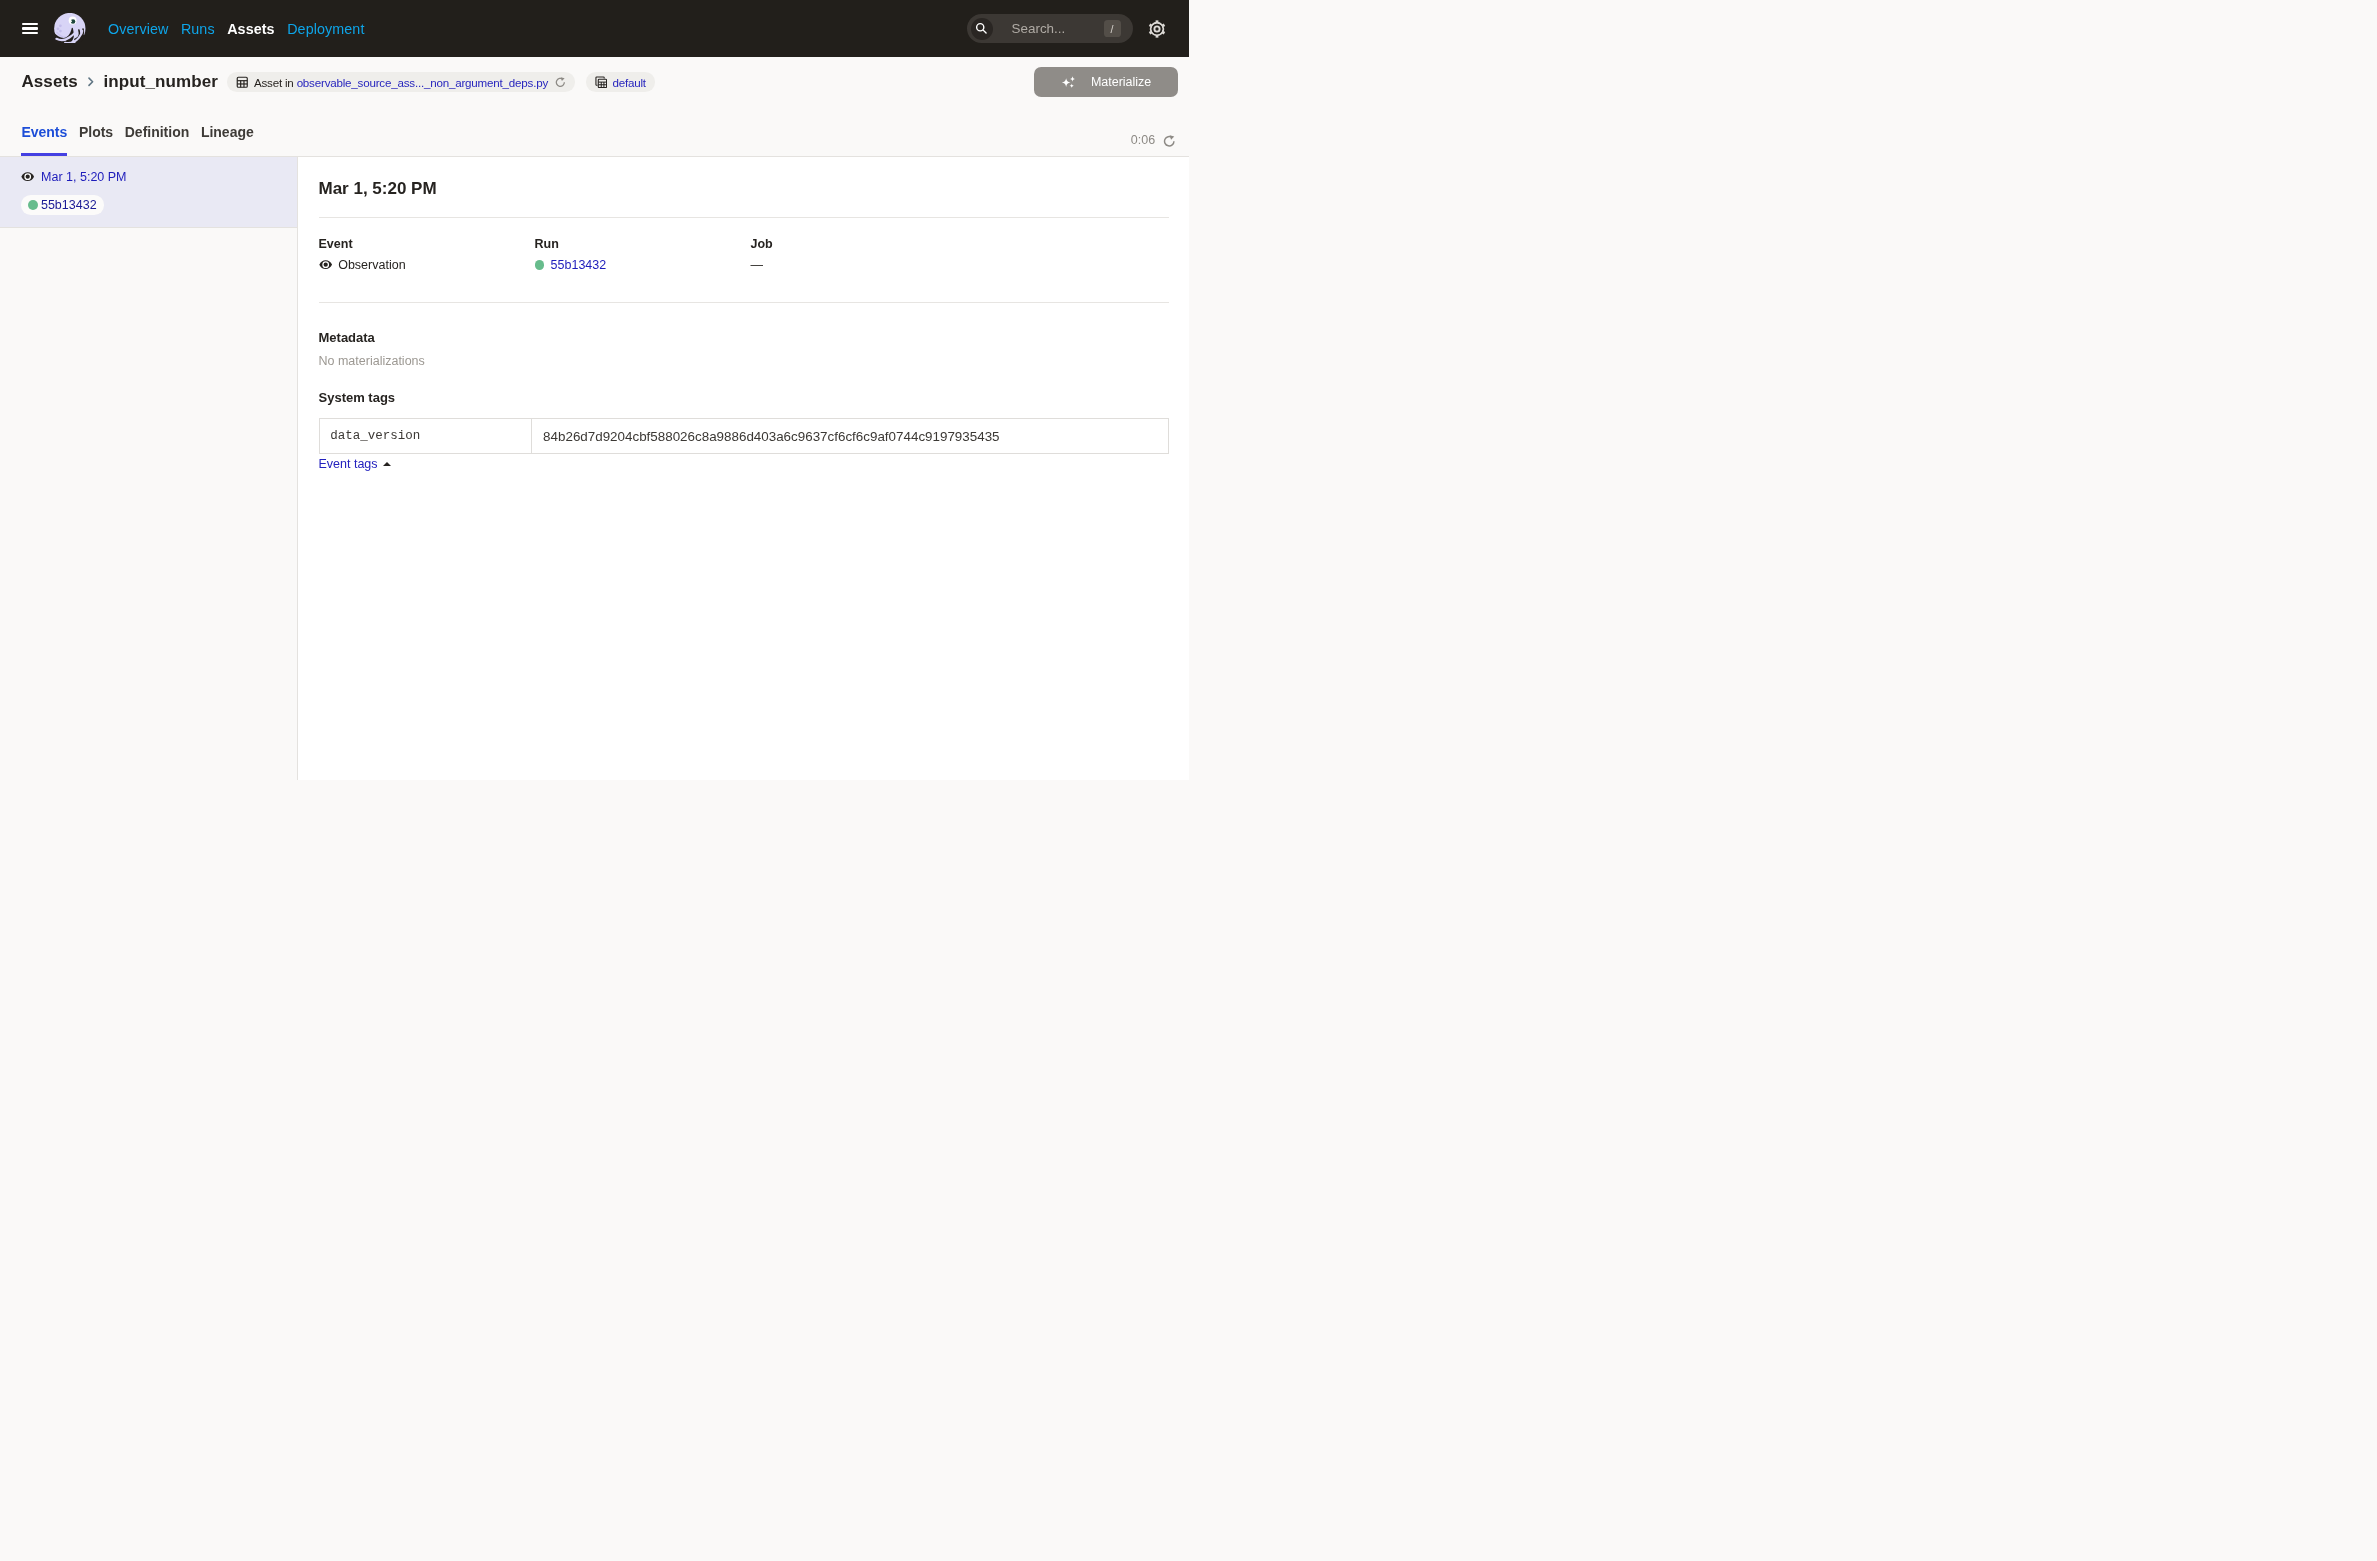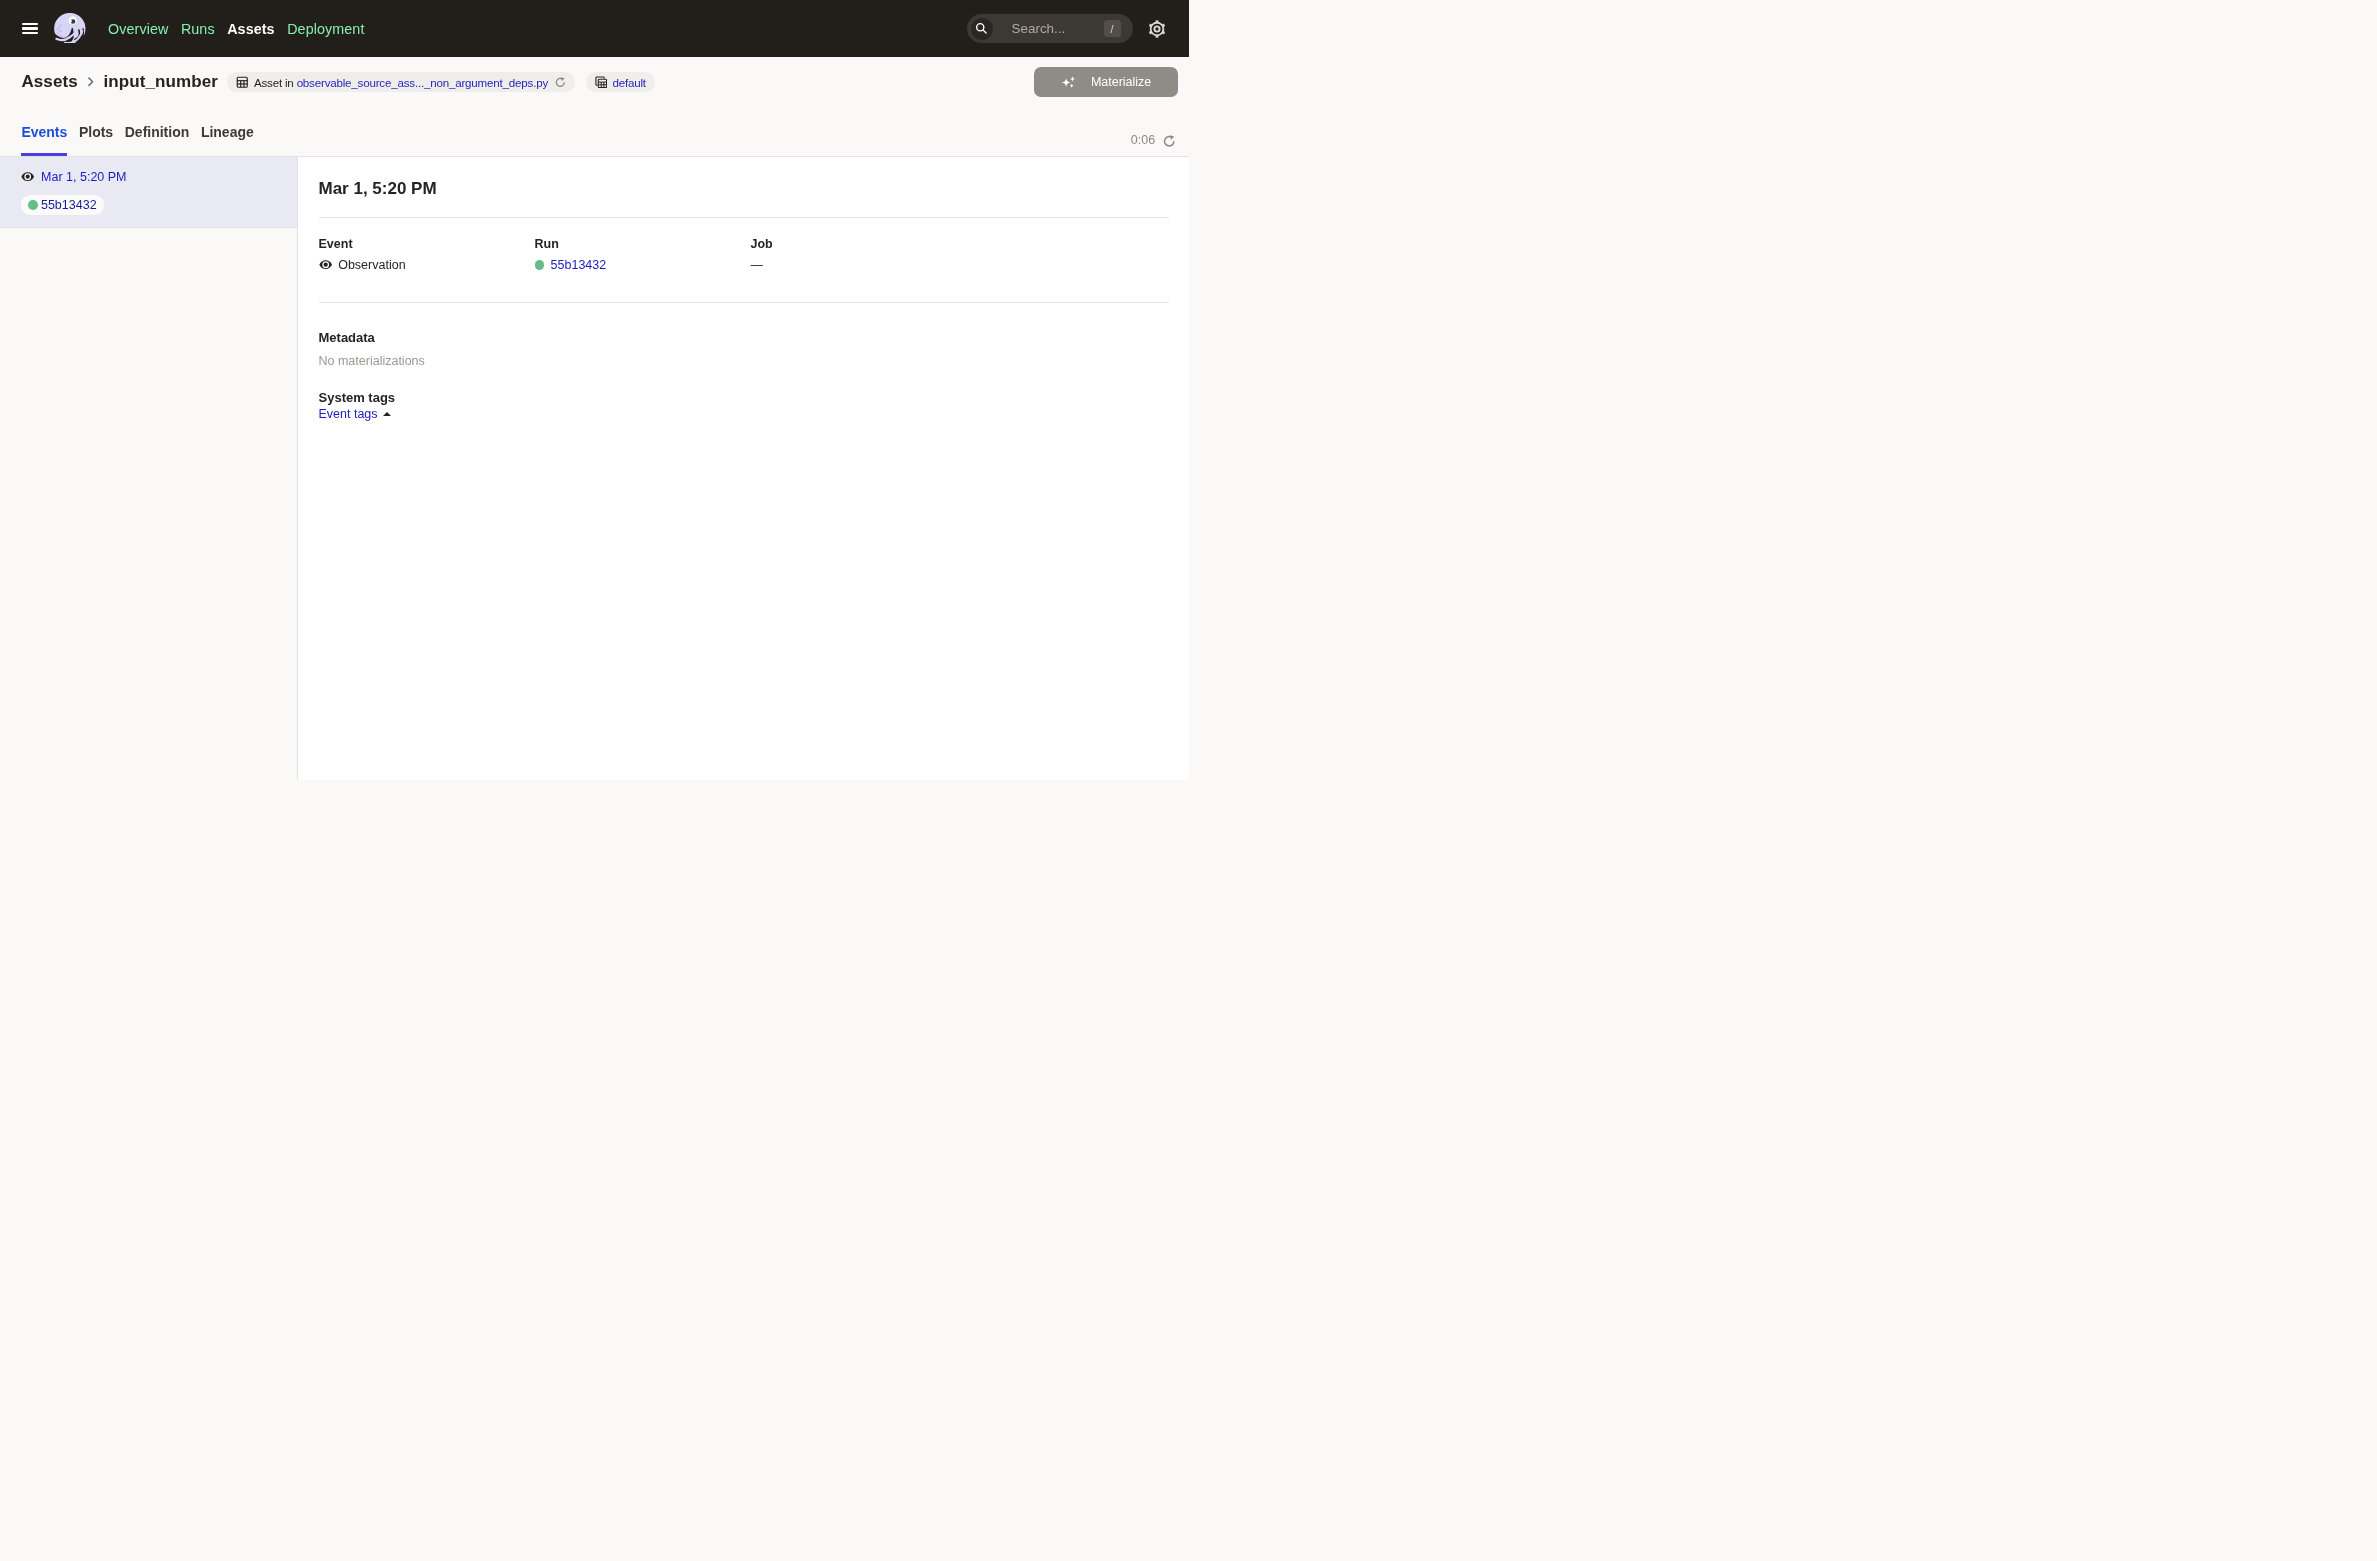--- a/index.html
+++ b/index.html
@@ -15,21 +15,21 @@
   .topbar {
     height:57px; background:#221F1B;
     display:flex; align-items:center;
     padding:0 23px 0 22px;
   }
   .hamburger { width:16px; height:10.7px; display:flex; flex-direction:column; justify-content:space-between; cursor:pointer; background:none; border:none; }
   .hamburger span { display:block; height:2.1px; width:16px; background:#FFFFFF; border-radius:0.9px; }
   .logo { width:33px; height:30px; margin-left:15px; margin-top:-1.8px; }
   .topnav { display:flex; align-items:center; margin-left:22px; gap:12.5px; }
   .topnav a {
-    font-size:14.3px; font-weight:500; color:#86efac; text-decoration:none; letter-spacing:0.1px;
+    font-size:14.3px; font-weight:500; color:#0ea5e9; text-decoration:none; letter-spacing:0.1px;
   }
   .topnav a.active { color:#FFFFFF; font-weight:700; }
   .search {
     margin-left:auto; width:166px; height:29.5px; border-radius:15px;
     background:#3C3834; display:flex; align-items:center; padding:0 12.5px 0 3.6px;
   }
   .search-iconwrap {
     width:22px; height:22px; border-radius:50%; background:#2A2623;
     display:flex; align-items:center; justify-content:center; flex:none;
   }
@@ -295,20 +295,28 @@
           </div>
       </div>
     </div>
 
     <hr class="divider div2">
 
     <h3 class="sec-heading metadata-h">Metadata</h3>
     <p class="metadata-empty">No materializations</p>
 
     <h3 class="sec-heading systags-h">System tags</h3>
+    <table class="tagtable">
+      <tbody>
+        <tr>
+          <td class="k">data_version</td>
+          <td class="v">84b26d7d9204cbf588026c8a9886d403a6c9637cf6cf6c9af0744c9197935435</td>
+        </tr>
+      </tbody>
+    </table>
 
     <a href="#" class="hide-tags">
       <span>Event tags</span>
       <span class="caret-up"></span>
     </a>
   </main>
 </div>
 
 
 </body></html>

